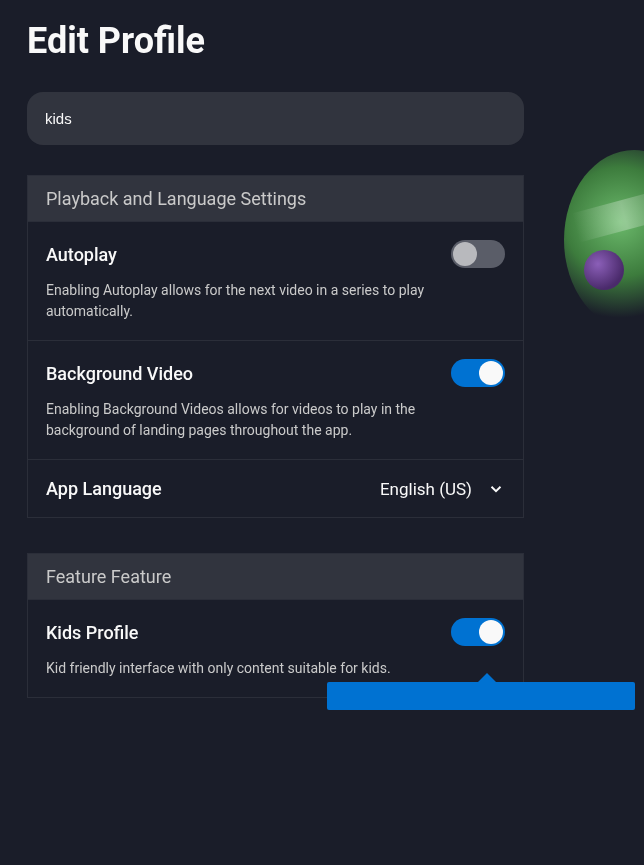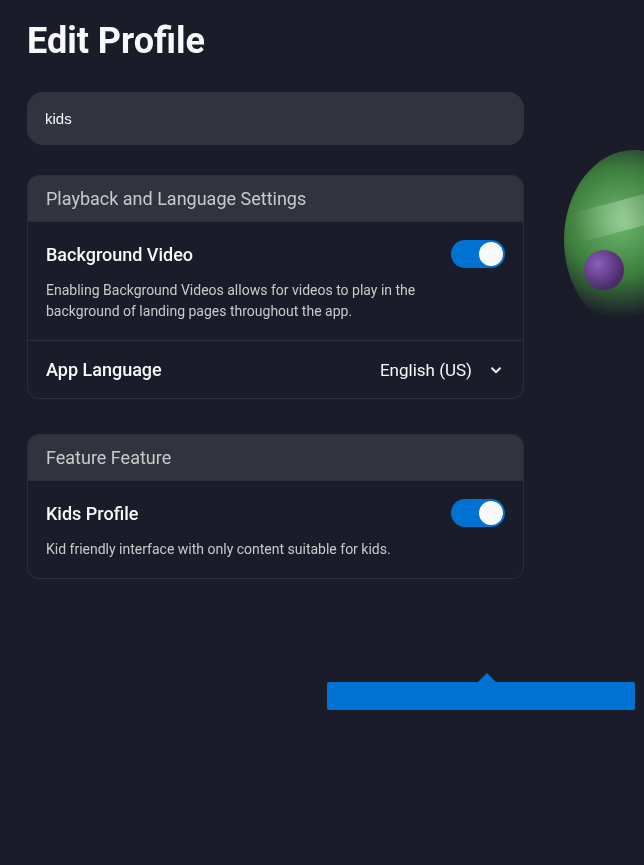--- a/index.html
+++ b/index.html
@@ -30,21 +30,21 @@
       border: none;
       border-radius: 16px;
       padding: 18px 18px;
       color: #f9f9f9;
       font-size: 15px;
       margin-bottom: 30px;
     }
     .section {
       width: 497px;
       border: 1px solid rgba(255,255,255,0.08);
-      border-radius: 12px;
+      border-radius: 0;
       margin-bottom: 35px;
       overflow: hidden;
     }
     .section-header {
       background: #31343e;
       padding: 12px 18px;
       font-size: 18px;
       color: #cacaca;
       font-weight: 400;
     }
@@ -206,20 +206,29 @@
 <body>
 
 <div class="container">
   <h1 class="page-title">Edit Profile</h1>
 
   <input class="profile-name-input" type="text" value="kids" style="">
 
   <div class="section">
     <div class="section-header">Playback and Language Settings</div>
 
+    <div class="setting-item">
+      <div class="setting-row">
+        <div class="setting-label">Autoplay</div>
+        <div class="toggle off">
+          <div class="toggle-knob"></div>
+        </div>
+      </div>
+      <div class="setting-desc">Enabling Autoplay allows for the next video in a series to play automatically.</div>
+    </div>
 
     <div class="setting-item">
       <div class="setting-row">
         <div class="setting-label">Background Video</div>
         <div class="toggle on">
           <div class="toggle-knob"></div>
         </div>
       </div>
       <div class="setting-desc">Enabling Background Videos allows for videos to play in the background of landing pages throughout the app.</div>
     </div>

